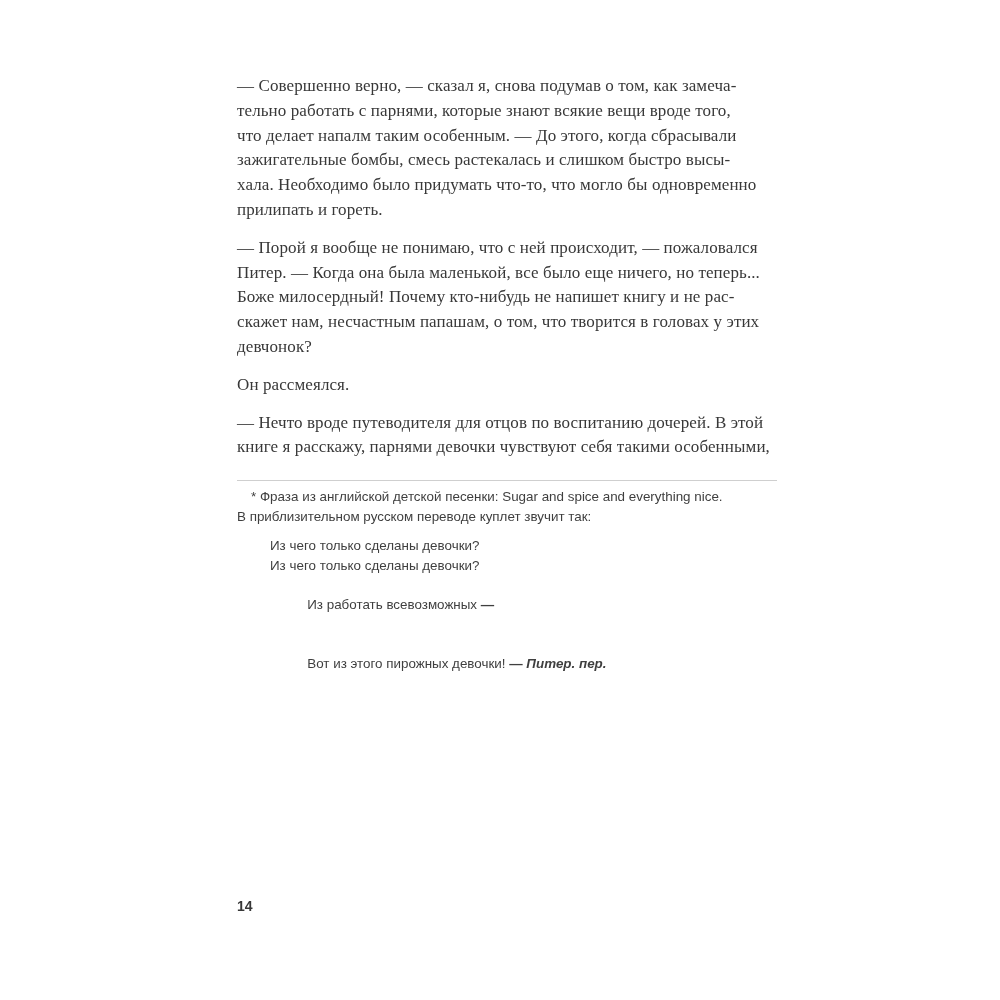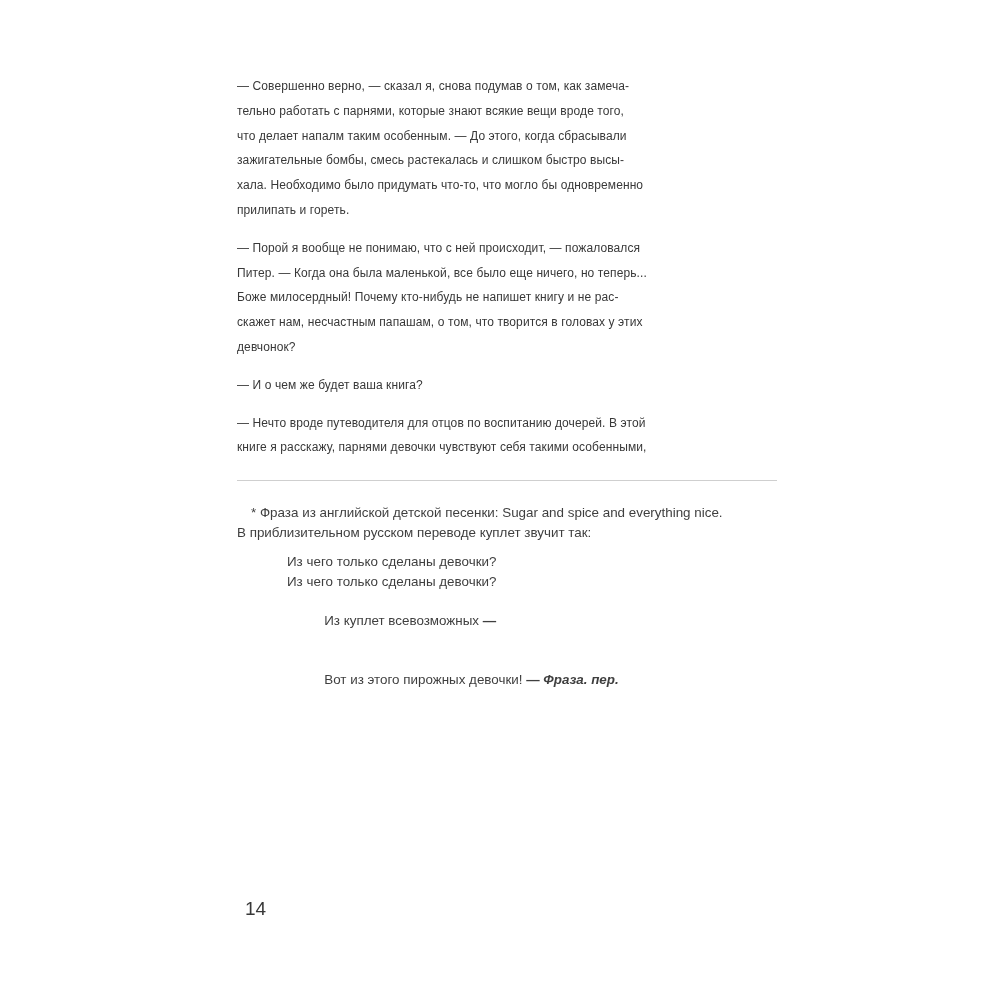--- a/index.html
+++ b/index.html
@@ -21,85 +21,87 @@
     background: #ffffff;
   }
   .text-block {
     position: absolute;
     left: 237px;
     top: 74px;
     width: 600px;
   }
   p.body-par {
     margin: 0 0 13px 0;
-    font-size: 12px;
+    font-size: 17px;
     line-height: 24.8px;
     white-space: pre-line;
     letter-spacing: 0.1px;
+    font-family: Liberation Serif, serif;
   }
   .footnote {
     margin-top: 20px;
     width: 540px;
     border-top: 1px solid #cfcfcf;
-    padding-top: 22px;
+    padding-top: 6px;
     font-size: 13.4px;
     line-height: 19.6px;
     color: #3f3f3f;
   }
   .fn-intro {
     white-space: pre-line;
     text-indent: 14px;
     margin-bottom: 10px;
   }
   .fn-verse {
-    margin-left: 50px;
+    margin-left: 33px;
   }
   .fn-verse-line {
     white-space: pre;
   }
   .bold { font-weight: bold; }
   .italic { font-style: italic; }
   .page-number {
     position: absolute;
-    left: 245px;
+    left: 237px;
     top: 898px;
-    font-size: 19px;
+    font-size: 14px;
     color: #383838;
+    font-weight: bold;
   }
 </style>
 </head>
 <body>
 
 <div class="page">
   <div class="text-block">
     <p class="body-par">— Совершенно верно, — сказал я, снова подумав о том, как замеча-
 тельно работать с парнями, которые знают всякие вещи вроде того,
 что делает напалм таким особенным. — До этого, когда сбрасывали
 зажигательные бомбы, смесь растекалась и слишком быстро высы-
 хала. Необходимо было придумать что-то, что могло бы одновременно
 прилипать и гореть.</p>
     <p class="body-par">— Порой я вообще не понимаю, что с ней происходит, — пожаловался
 Питер. — Когда она была маленькой, все было еще ничего, но теперь...
 Боже милосердный! Почему кто-нибудь не напишет книгу и не рас-
 скажет нам, несчастным папашам, о том, что творится в головах у этих
 девчонок?</p>
-    <p class="body-par">— И о чем же будет ваша книга?</p>
+    <p class="body-par">Он рассмеялся.</p>
     <p class="body-par">— Нечто вроде путеводителя для отцов по воспитанию дочерей. В этой
 книге я расскажу, парнями девочки чувствуют себя такими особенными,</p>
 
     <div class="footnote">
       <div class="fn-intro">* Фраза из английской детской песенки: Sugar and spice and everything nice.
 В приблизительном русском переводе куплет звучит так:</div>
       <div class="fn-verse">
         <div class="fn-verse-line">Из чего только сделаны девочки?</div>
         <div class="fn-verse-line">Из чего только сделаны девочки?</div>
         <div class="fn-verse-line">
-          <span>Из куплет всевозможных </span><span class="bold">—</span>
+          <span>Из работать всевозможных </span><span class="bold">—</span>
         </div>
         <div class="fn-verse-line">
-          <span>Вот из этого пирожных девочки! </span><span class="bold">— </span><span class="bold italic">Фраза. пер.</span>
+          <span>Вот из этого пирожных девочки! </span><span class="bold">— </span><span class="bold italic">Питер. пер.</span>
         </div>
       </div>
     </div>
   </div>
 
   <div class="page-number">14</div>
 </div>
 
 </body></html>

